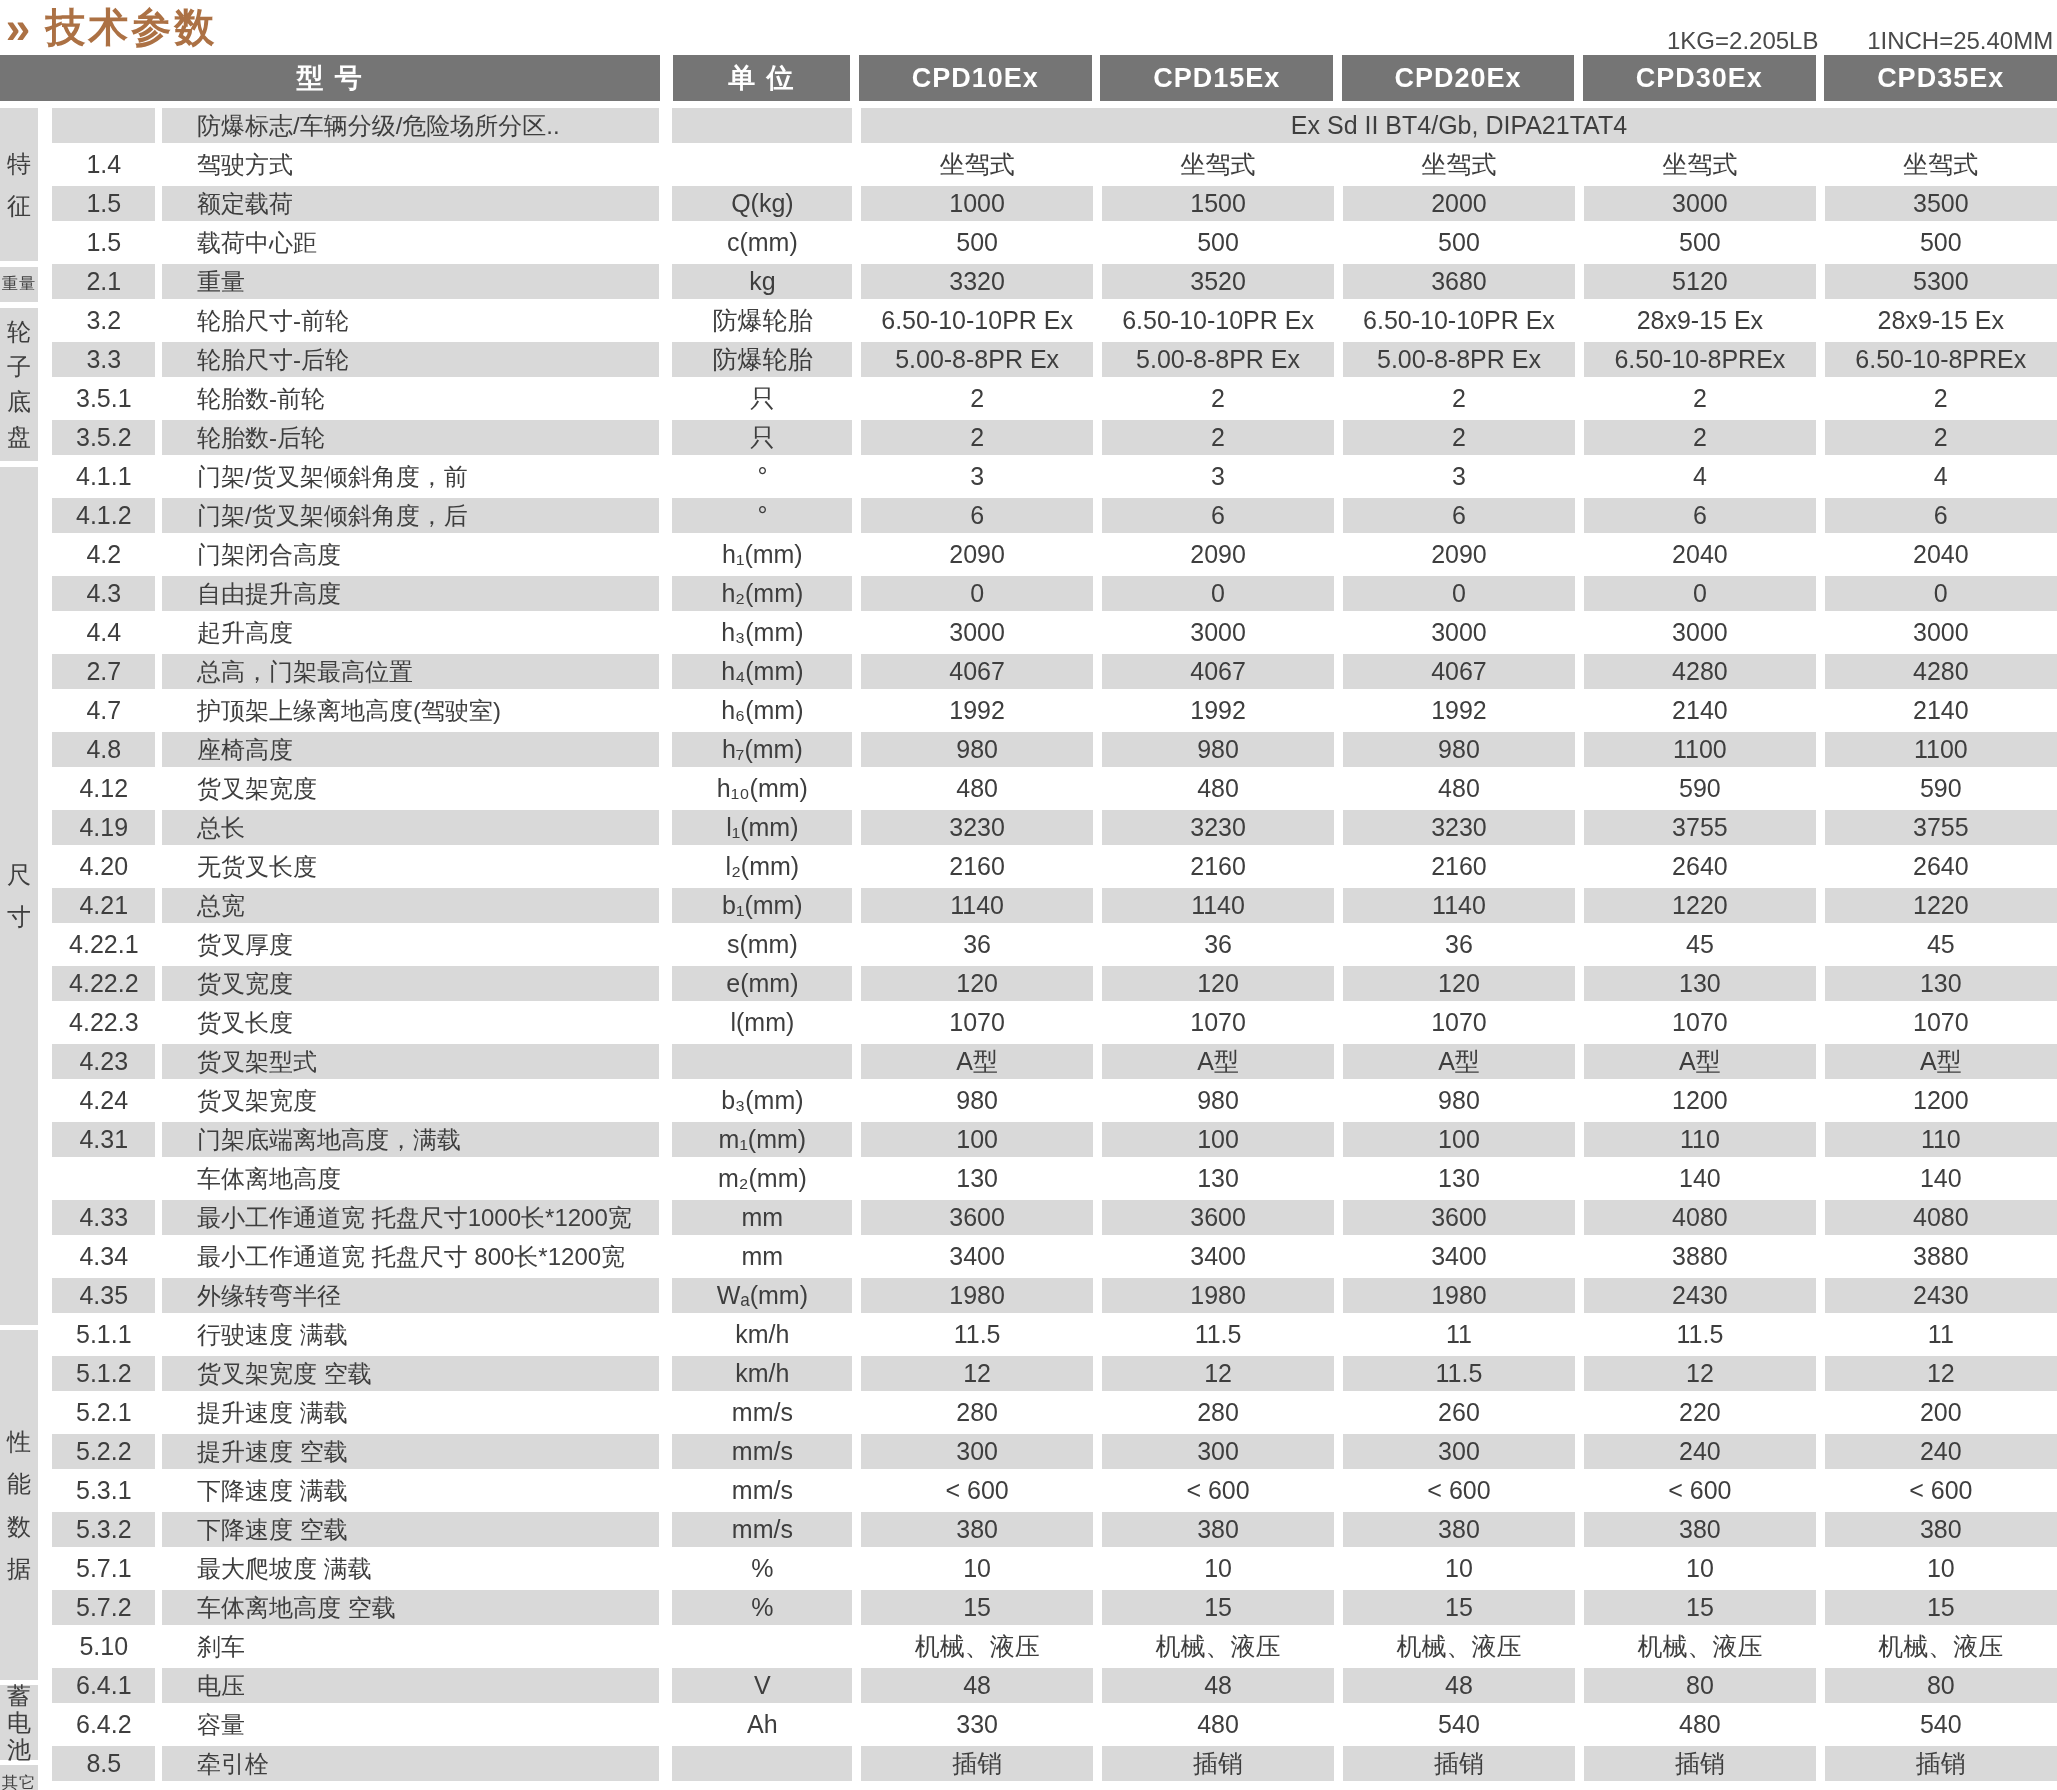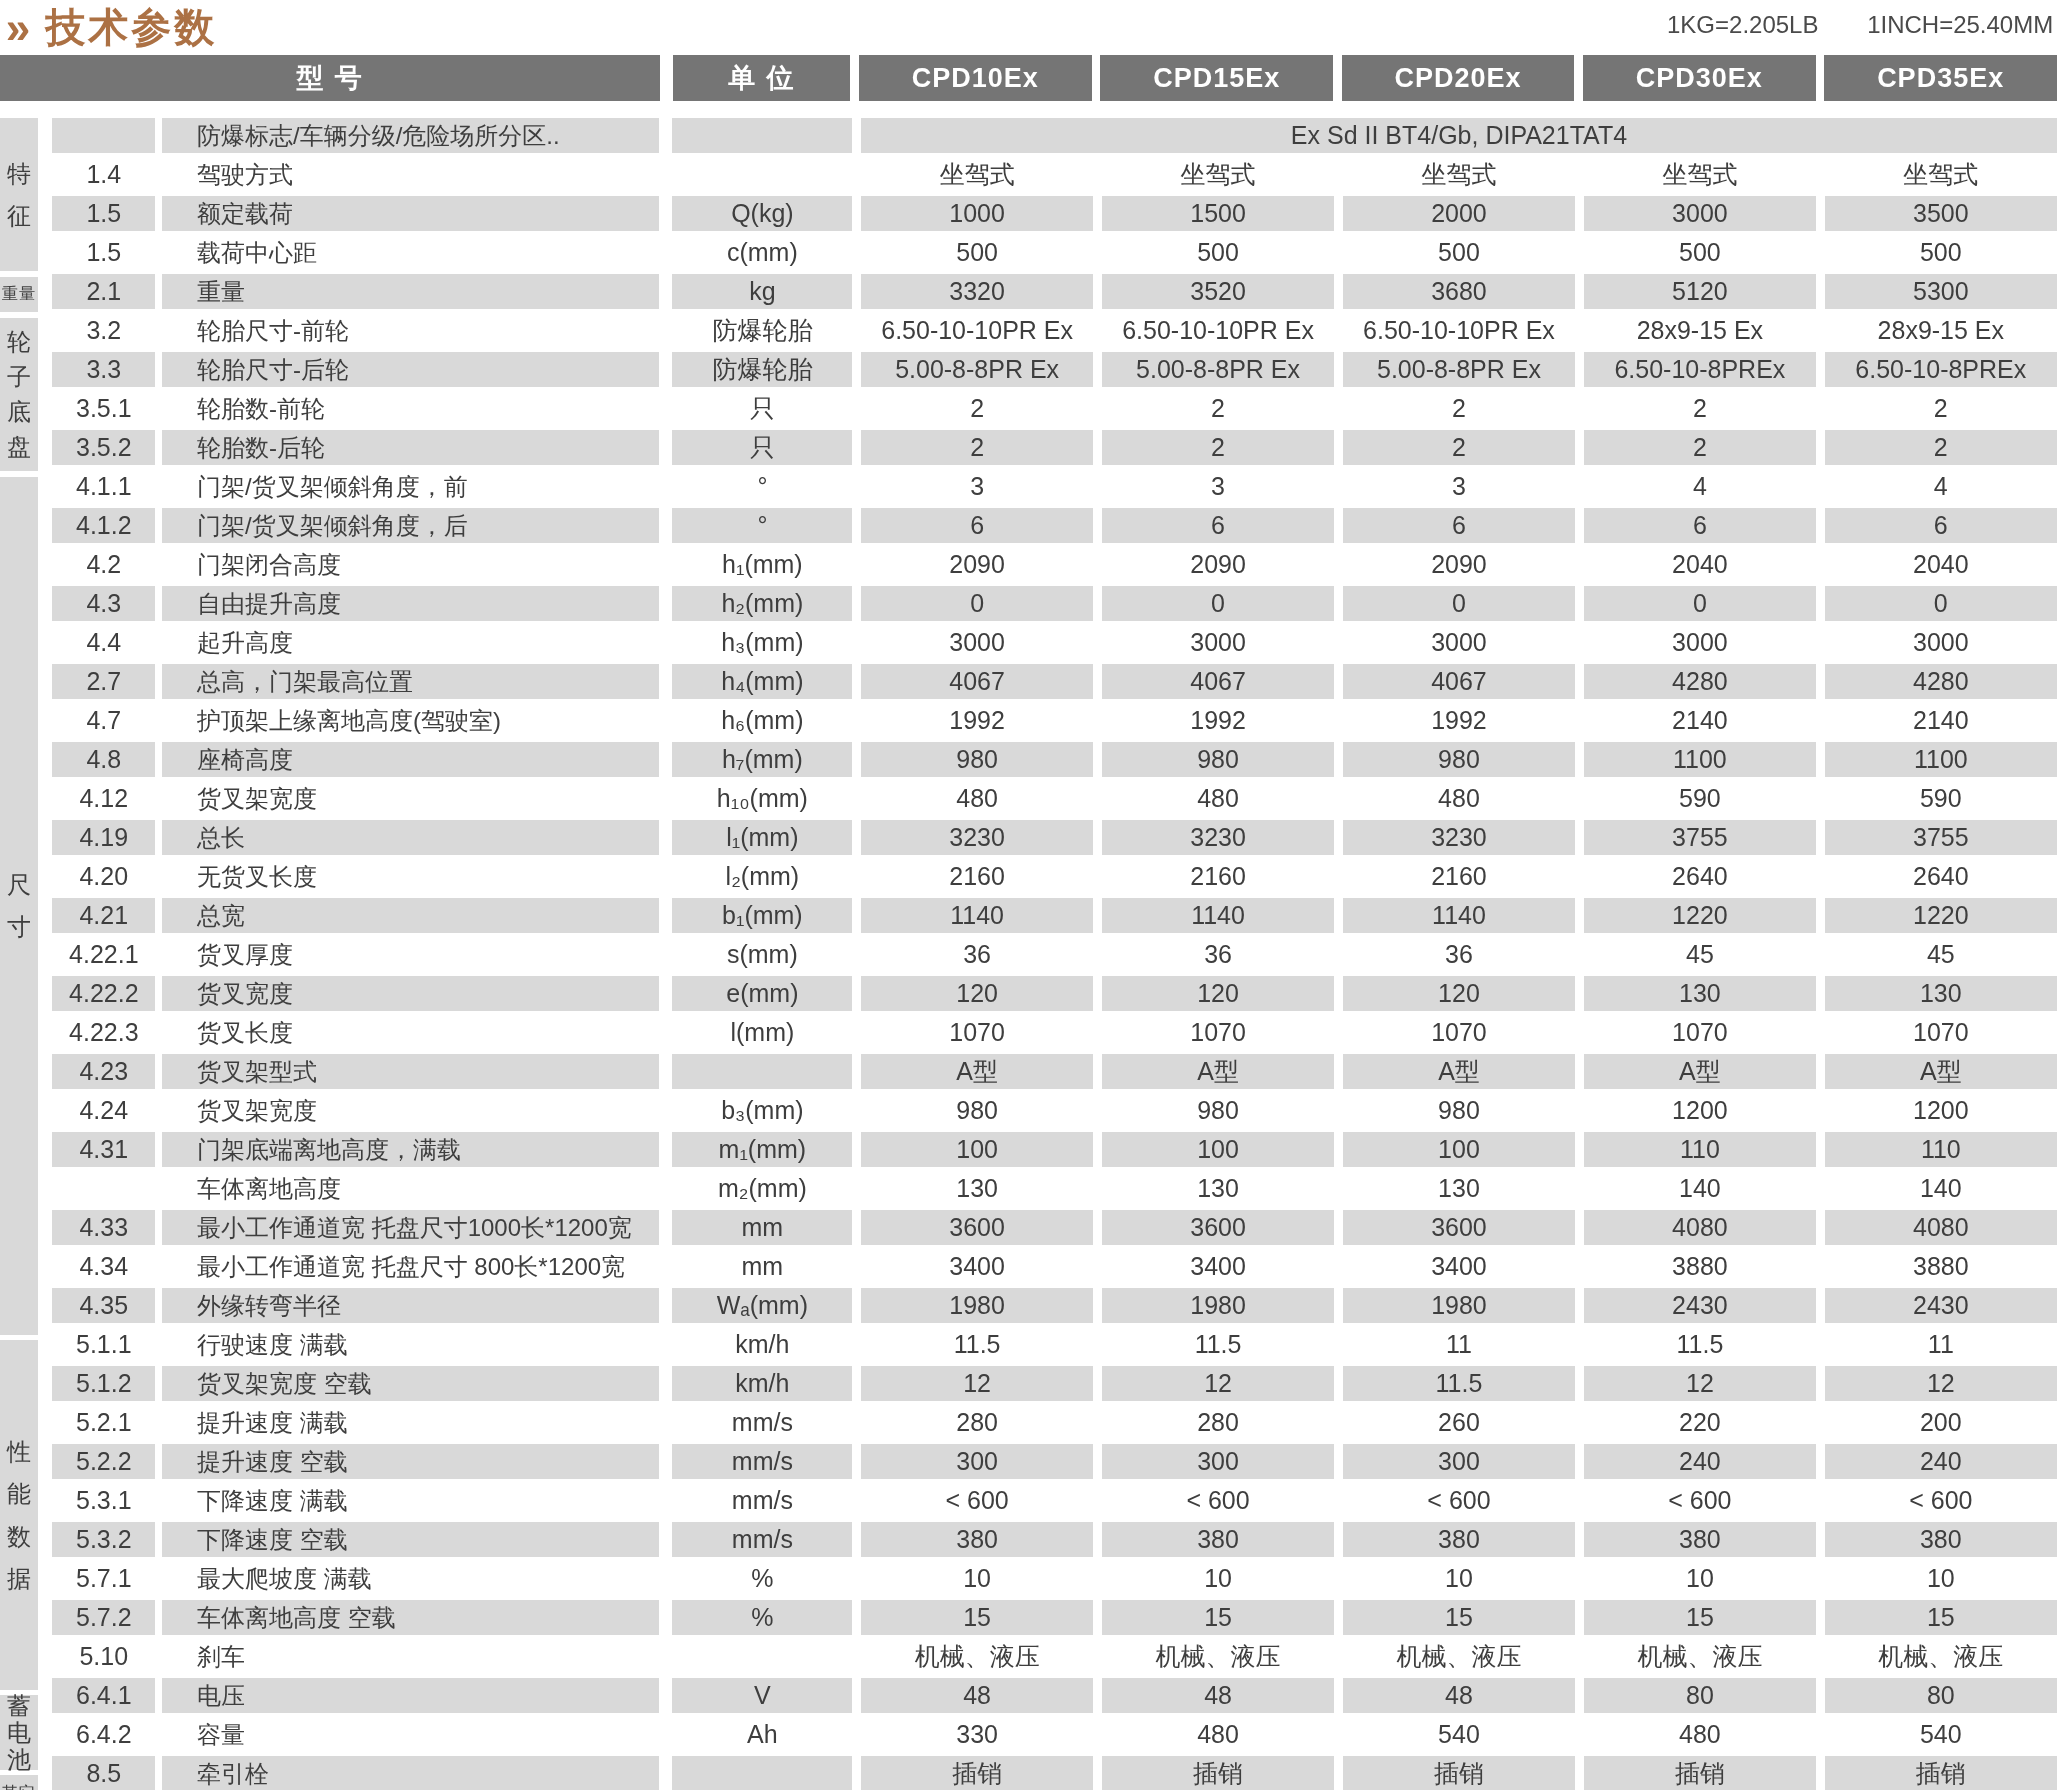--- a/index.html
+++ b/index.html
@@ -3,25 +3,25 @@
 <meta charset="utf-8">
 <style>
   html,body{margin:0;padding:0;background:#ffffff}
   body{width:2057px;font-family:"Liberation Sans","DejaVu Sans",sans-serif;color:#3E3E3E}
   .page{width:2057px;height:1790px;position:relative;overflow:hidden}
 
   
   .titlebar{height:55px;position:relative}
   .title{position:absolute;left:5.7px;top:0px;font-size:40px;font-weight:bold;color:#AC7144;letter-spacing:2.9px;display:flex;align-items:center}
   .marker{font-size:44px;margin-right:15.3px;letter-spacing:0;font-weight:bold}
-  .notes{position:absolute;right:3.8px;bottom:16px;font-size:24px;color:#4A4A4A}
+  .notes{position:absolute;right:3.8px;bottom:0;font-size:24px;color:#4A4A4A}
   .notes span{margin-left:42px}
 
   
-  .hdr{display:flex;height:46px;margin-bottom:15px}
+  .hdr{display:flex;height:46px;margin-bottom:5px}
   .hcell{background:#757575;color:#ffffff;font-weight:bold;font-size:27px;display:flex;align-items:center;justify-content:center;letter-spacing:1.9px}
   .h-model{width:660px;margin-right:13.4px}
   .h-unit{width:177px;margin-right:8.6px}
   .h-m{flex:1;margin-right:8.6px;letter-spacing:1px}
   .h-m:last-child{margin-right:0}
 
   
   .tbody{display:flex}
   .spine{width:38px;margin-right:14.3px;flex:none}
   .spine-inner{background:#D9D9D9;height:calc(100% - 3.8px);margin:1.9px 0;display:flex;flex-direction:column;align-items:center;justify-content:center;color:#3E3E3E}

